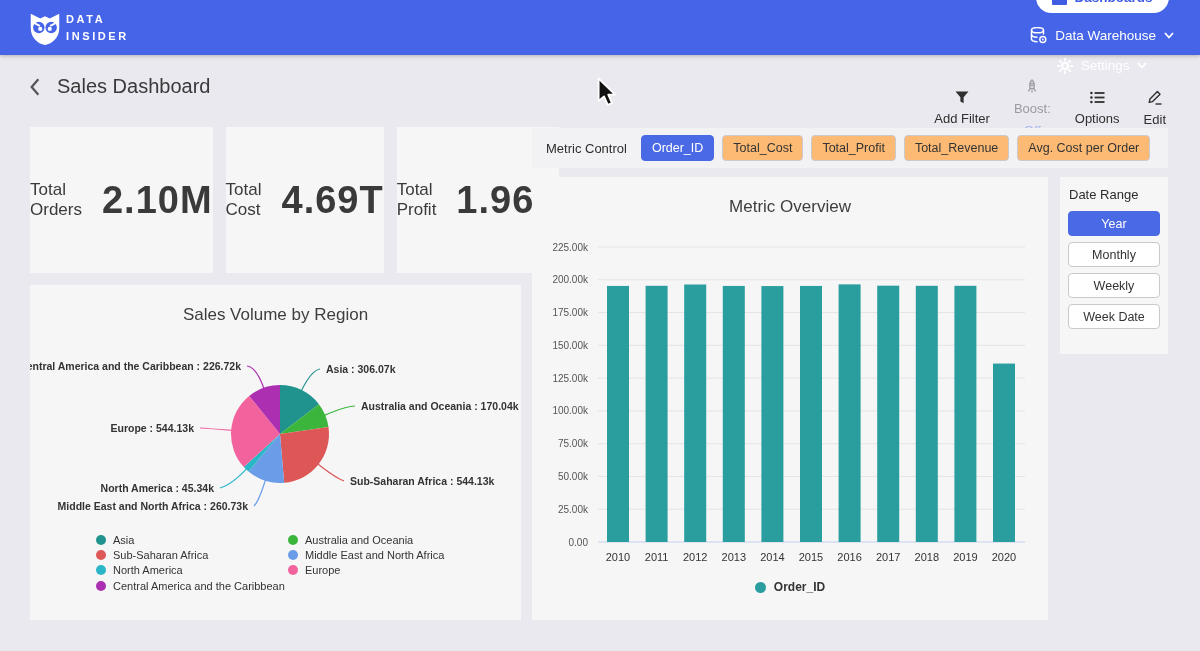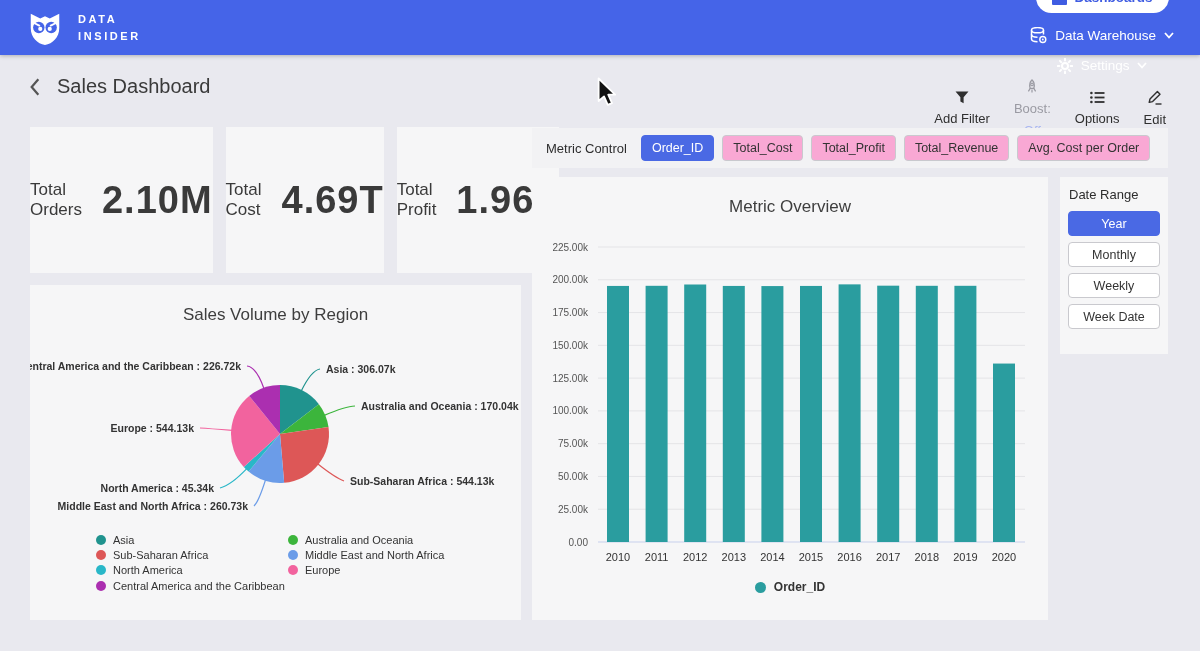--- a/index.html
+++ b/index.html
@@ -3,21 +3,21 @@
 <meta charset="utf-8">
 <style>
   html,body{margin:0;padding:0;}
   body{width:1200px;height:651px;font-family:"Liberation Sans",sans-serif;background:#e9e9ef;overflow:hidden;}
   #app{position:relative;width:1200px;height:651px;}
 
   
   .navbar{position:absolute;top:0;left:0;width:1200px;height:55px;background:#4564e8;
           display:flex;align-items:center;justify-content:space-between;box-sizing:border-box;
           padding:0 26px;box-shadow:0 1px 4px rgba(0,0,0,.25);z-index:5;}
-  .logo{display:flex;align-items:center;gap:14px;}
+  .logo{display:flex;align-items:center;gap:2px;}
   .logo-text{color:#fff;font-size:11px;font-weight:bold;letter-spacing:2.6px;line-height:1.5;}
   .nav-right{display:flex;align-items:center;gap:14px;flex-direction:column;}
   .dash-btn{display:flex;align-items:center;gap:8px;background:#fff;color:#3f5ce2;border:none;
             border-radius:17px;padding:8px 16px;font-size:13.5px;font-weight:bold;font-family:inherit;}
   .nav-item{display:flex;align-items:center;gap:8px;color:#fff;font-size:13.5px;font-weight:500;}
 
   
   .page-header{position:absolute;top:55px;left:0;width:1200px;height:66px;display:flex;align-items:center;}
   .back-btn{position:absolute;left:28px;top:22px;width:18px;height:20px;}
   .page-title{position:absolute;left:57px;top:20px;font-size:20px;font-weight:500;color:#3a3a3a;}
@@ -31,21 +31,21 @@
   .card{position:absolute;background:#f6f6f7;}
   .kpi-row{position:absolute;left:30px;top:127px;width:490px;height:146px;display:flex;gap:13px;}
   .kpi-card{flex:1;background:#f6f6f7;display:flex;flex-direction:row;align-items:center;
             justify-content:center;gap:20px;}
   .kpi-label{font-size:17px;color:#3a3a3a;}
   .kpi-value{font-size:38px;font-weight:bold;color:#3a3a3a;letter-spacing:1px;}
 
   .metric-bar{position:absolute;left:532px;top:128px;width:636px;height:40px;background:#f2f2f4;
               display:flex;align-items:center;gap:8px;box-sizing:border-box;padding:0 14px;}
   .metric-label{font-size:13px;color:#2d2d2d;margin-right:6px;white-space:nowrap;}
-  .pill-btn{background:#f9a8d4;border:1px solid #c9c9ce;border-radius:4px;padding:5px 10px;
+  .pill-btn{background:#fdba74;border:1px solid #c9c9ce;border-radius:4px;padding:5px 10px;
             font-size:12.5px;color:#333;font-family:inherit;white-space:nowrap;}
   .pill-btn.active{background:#4a69e4;border-color:#4a69e4;color:#fff;}
 
   .chart-card{left:532px;top:177px;width:516px;height:443px;}
   .chart-title{position:absolute;left:0;right:0;top:20px;text-align:center;font-size:17px;color:#3e3e3e;}
   .chart-svg{position:absolute;left:0;top:0;}
   .chart-legend{position:absolute;left:0;right:0;top:403px;display:flex;justify-content:center;
                 align-items:center;gap:8px;font-size:12px;font-weight:bold;color:#333;}
   .legend-dot{width:11px;height:11px;border-radius:50%;display:inline-block;}
 

